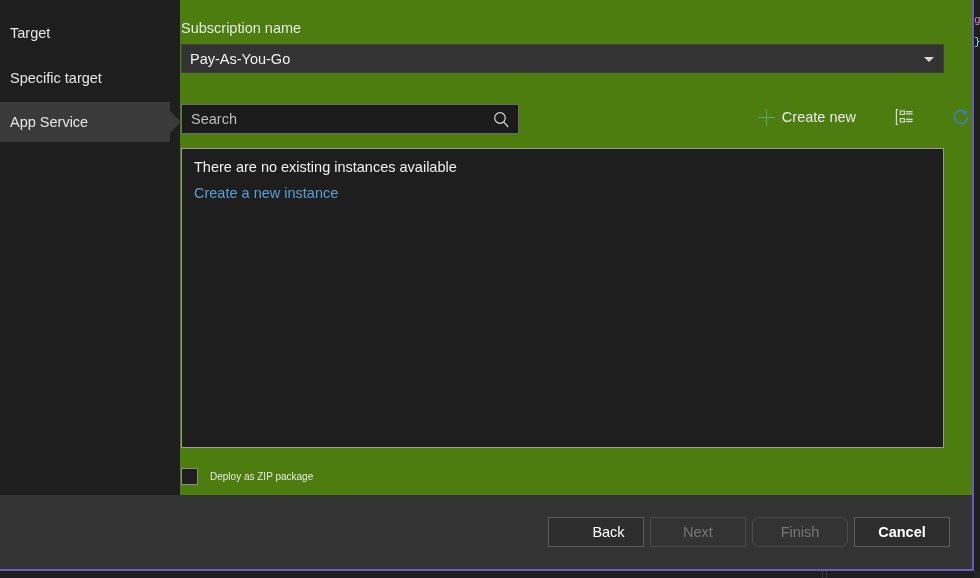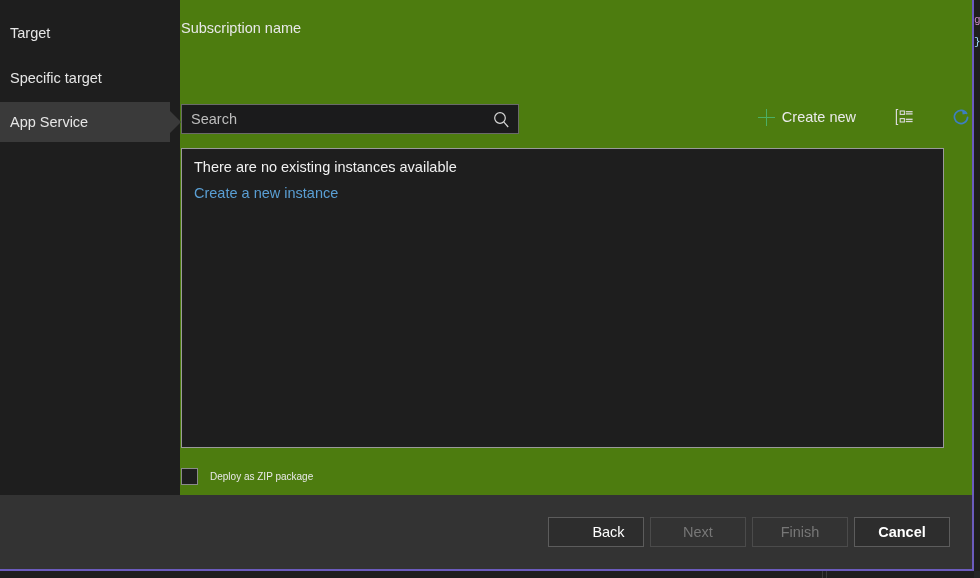--- a/index.html
+++ b/index.html
@@ -281,21 +281,21 @@
     cursor: pointer;
   }
   .btn.disabled {
     background: transparent;
     color: #777777;
     border-color: #4b4b4b;
     cursor: default;
   }
   #btn-back   { left: 548px; padding-left: 25px; }
   #btn-next   { left: 650px; }
-  #btn-finish { left: 752px; }
+  #btn-finish { left: 752px; border-radius: 7px; }
   #btn-cancel { left: 854px; font-weight: bold; }
 </style>
 </head>
 <body>
 
 <div id="backdrop">
   <div class="behind-code c1">g</div>
   <div class="behind-code c2">};</div>
   <div class="behind-strip">
     <div class="tick" style="left:822px"></div>
@@ -321,20 +321,24 @@
     <div class="nav-item selected" id="nav-appservice">
       <span class="nav-label">App Service</span>
     </div>
 
   </div>
 
   <div id="pane">
 
     <div class="field-label">Subscription name</div>
 
+    <div class="combo">
+      <span class="combo-value">Pay-As-You-Go</span>
+      <span class="combo-arrow"></span>
+    </div>
 
     <div class="searchbox">
       <input type="text" value="" placeholder="Search" style="">
       <span class="search-icon">
         <svg width="17" height="17" viewBox="0 0 17 17">
           <circle cx="7" cy="7" r="5.3" fill="none" stroke="#d7d7d7" stroke-width="1.2"></circle>
           <line x1="10.9" y1="11.2" x2="15.2" y2="16" stroke="#d7d7d7" stroke-width="1.2"></line>
         </svg>
       </span>
     </div>

